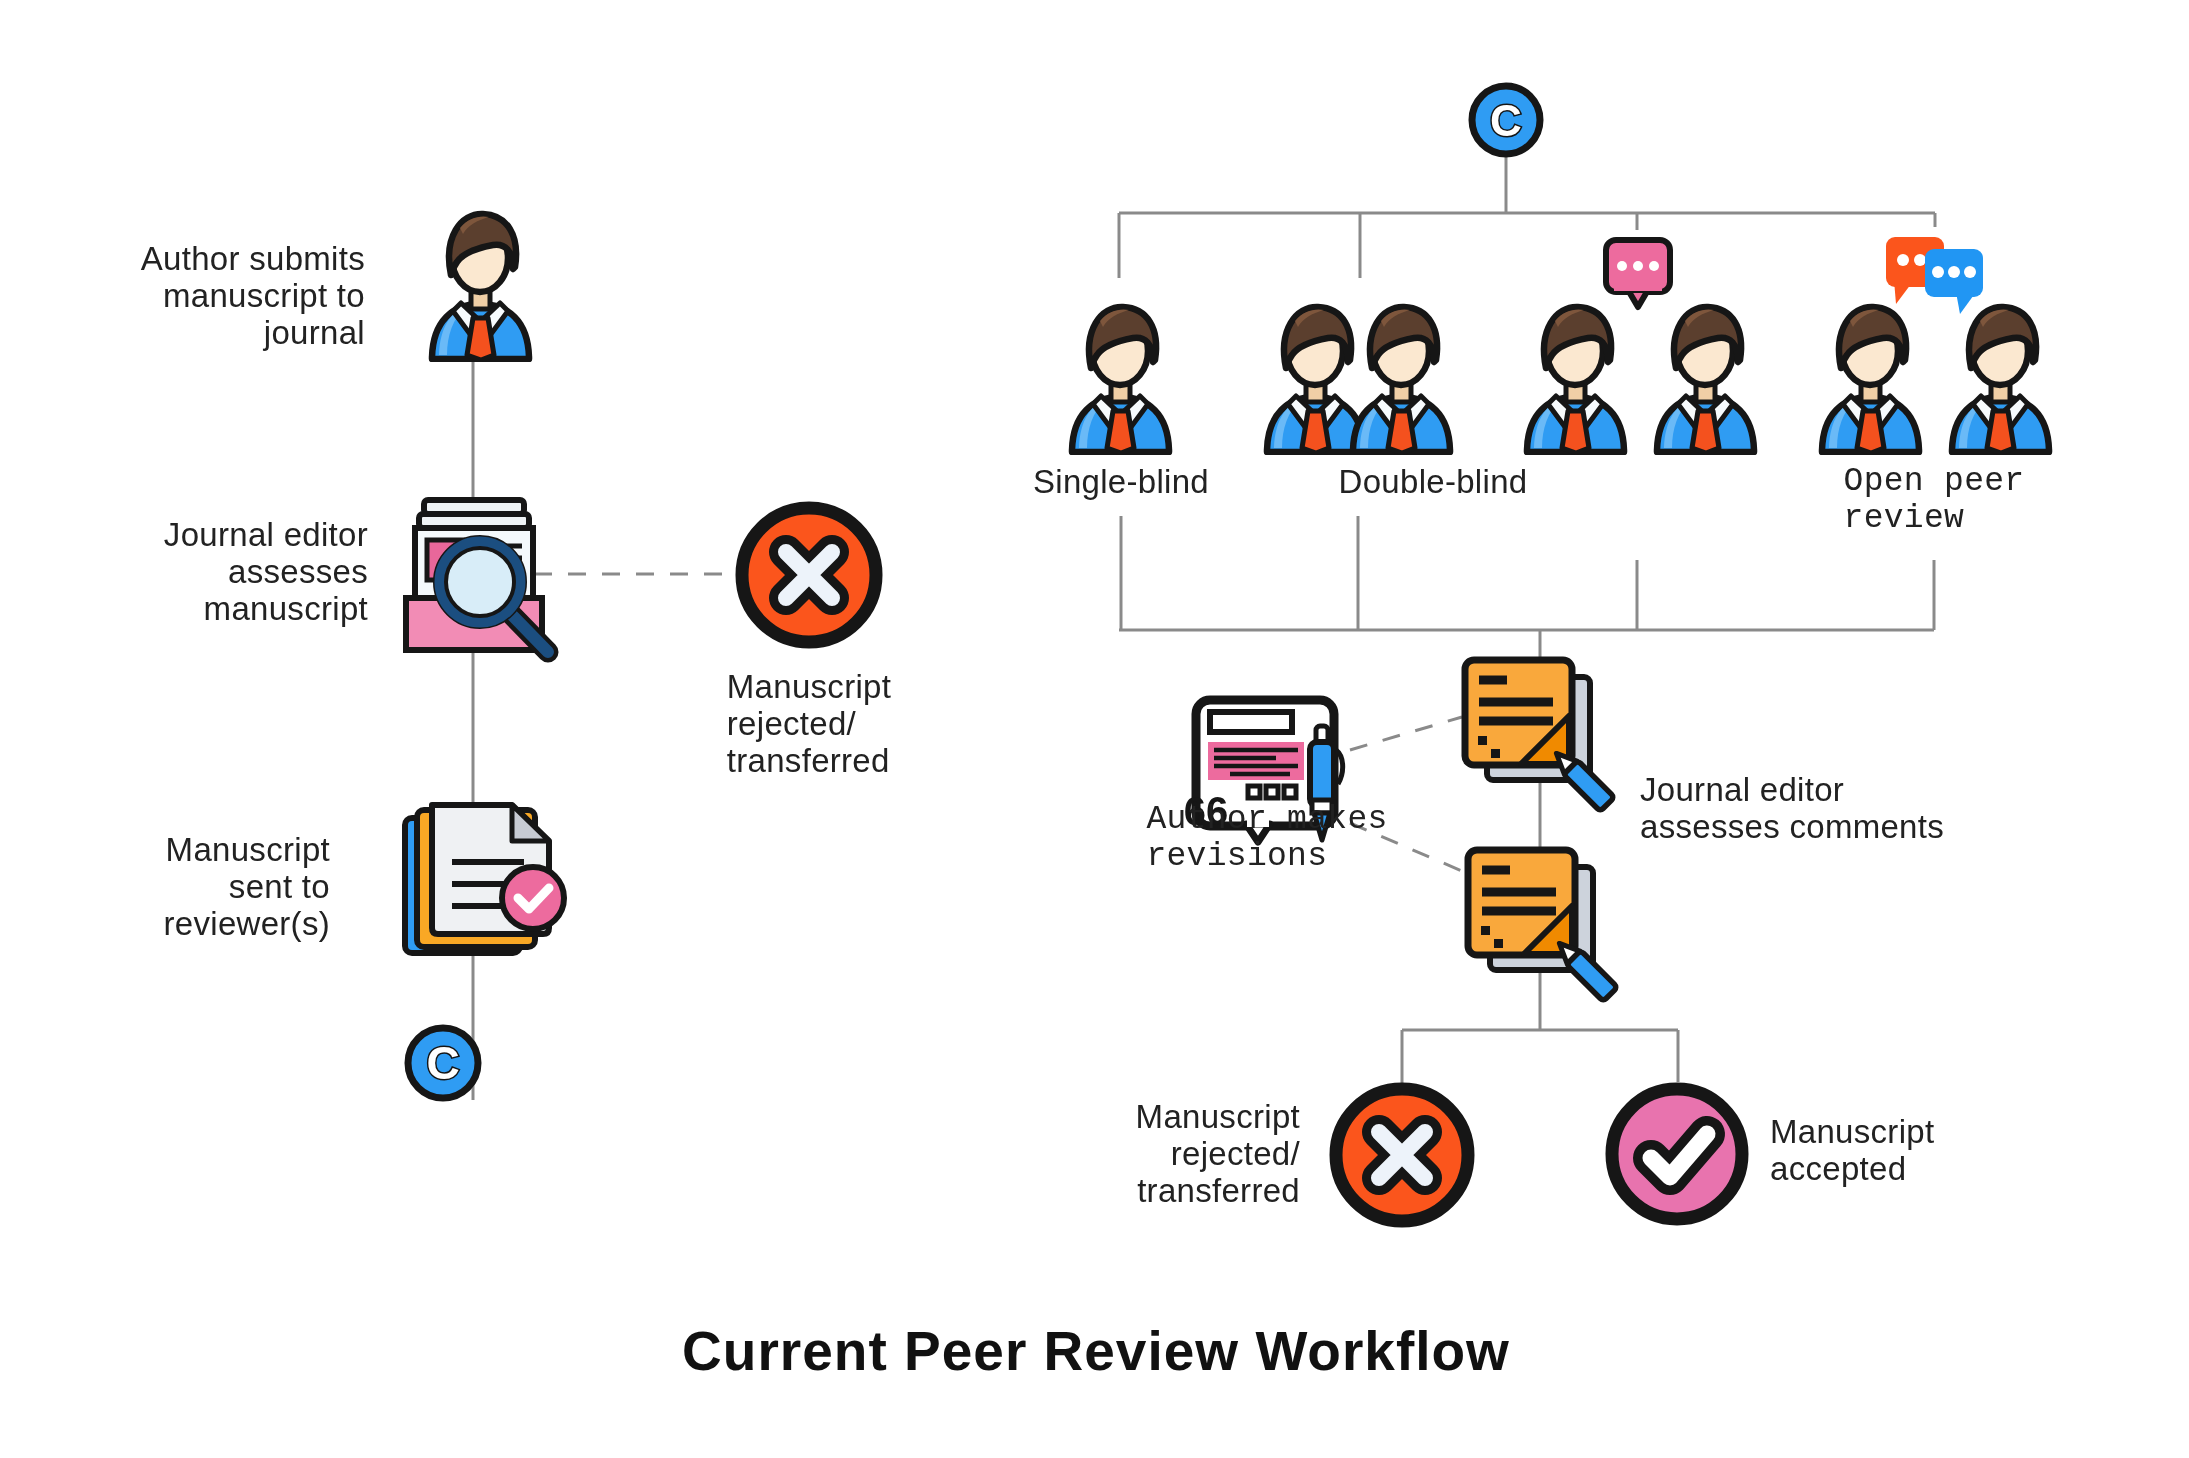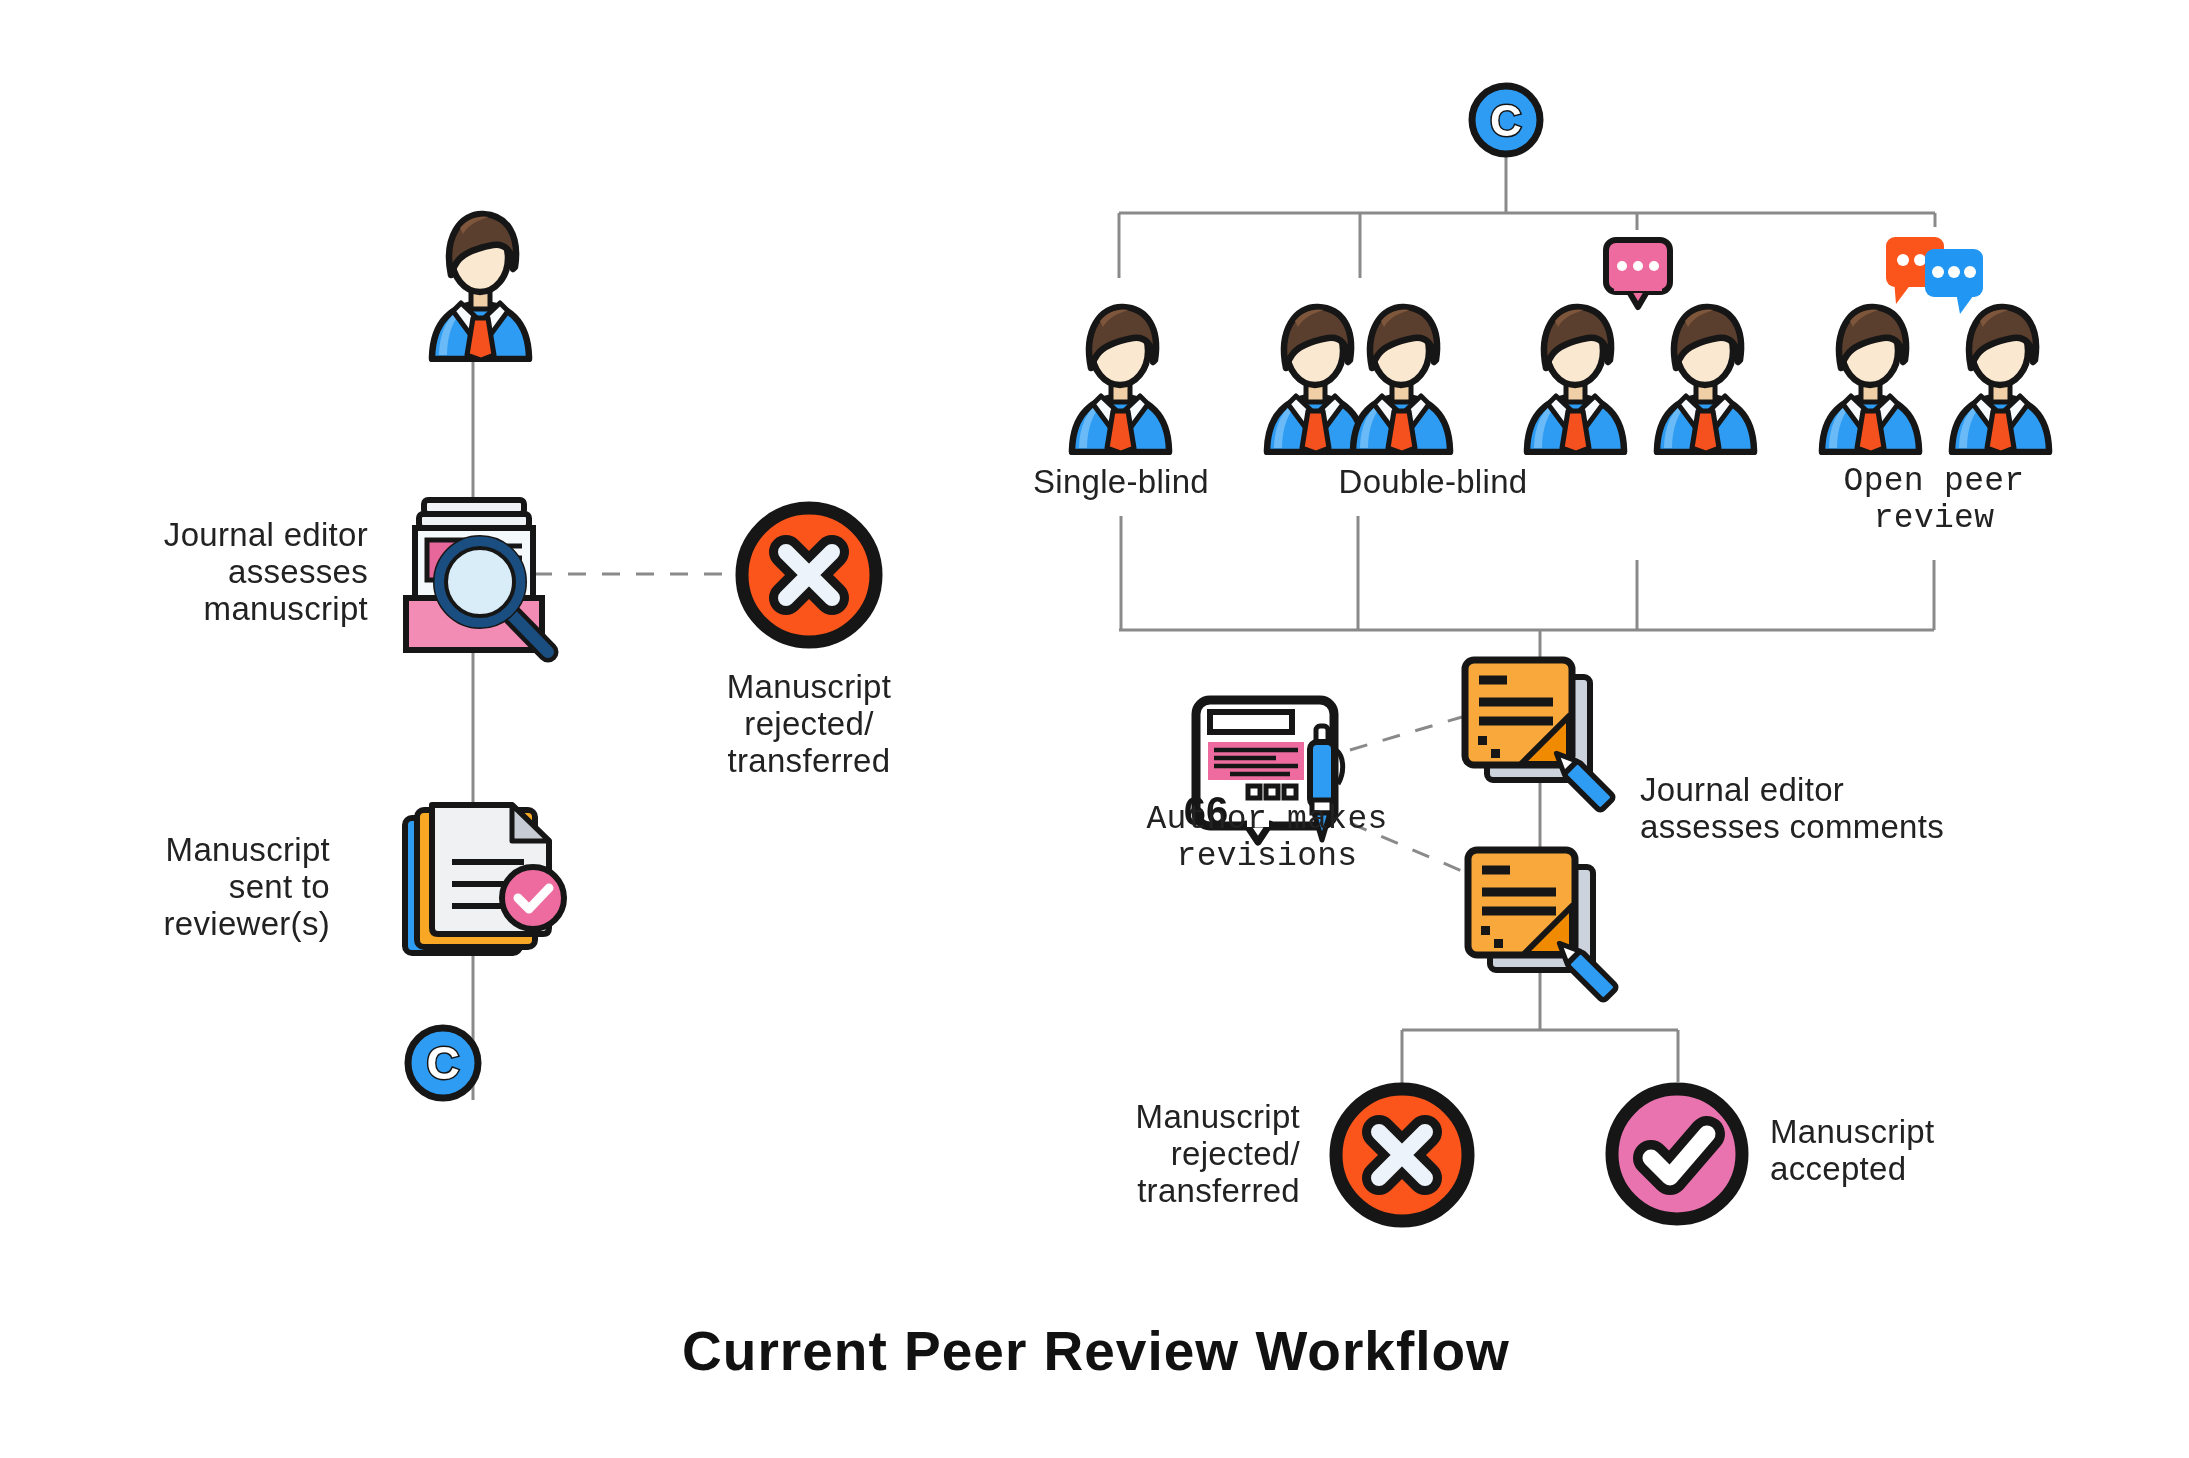--- a/index.html
+++ b/index.html
@@ -6,21 +6,21 @@
     --blue:#2F9CF3; --orange:#FB551C; --pink:#ED6B9E; --amber:#F9A83C;
     --ink:#161616; --line:#8A8A8A; --text:#222222; --bg:#FFFFFF;
   }
   html,body{margin:0;padding:0;background:var(--bg);}
   #stage{position:relative;width:2189px;height:1458px;background:var(--bg);
          font-family:"Liberation Sans",sans-serif;overflow:hidden;}
   #art{position:absolute;left:0;top:0;}
   .lbl{position:absolute;font-size:33px;line-height:37px;color:var(--text);
        white-space:pre-line;letter-spacing:.3px;}
   .r{text-align:right;}
-  .c{text-align:center;transform:translateX(-50%);}
+  .c{text-align:left;transform:translateX(-50%);}
   #title{position:absolute;left:1096px;top:1321px;transform:translateX(-50%);
          font-size:55px;line-height:60px;font-weight:bold;color:#111;
          letter-spacing:1px;white-space:nowrap;}
 </style>
 </head>
 <body>
 
 <div id="stage">
 
 <svg id="art" width="2189" height="1458" viewBox="0 0 2189 1458">
@@ -213,20 +213,23 @@
     <path d="M1379,1132 L1425,1178 M1425,1132 L1379,1178" stroke="#EDF3FA" stroke-width="16" stroke-linecap="round"></path>
   </g>
 
   <g>
     <circle cx="1677" cy="1154" r="65" fill="#E873AE" stroke="#161616" stroke-width="13"></circle>
     <path d="M1651,1158 L1670,1177 L1707,1134" fill="none" stroke="#161616" stroke-width="36" stroke-linecap="round" stroke-linejoin="round"></path>
     <path d="M1651,1158 L1670,1177 L1707,1134" fill="none" stroke="#FFFFFF" stroke-width="17" stroke-linecap="round" stroke-linejoin="round"></path>
   </g>
 </svg>
 
+  <div class="lbl r" style="right:1824px;top:240px;">Author submits
+manuscript to
+journal</div>
 
   <div class="lbl r" style="right:1821px;top:516px;">Journal editor
 assesses
 manuscript</div>
 
   <div class="lbl r" style="right:1859px;top:831px;">Manuscript
 sent to
 reviewer(s)</div>
 
   <div class="lbl c" style="left:809px;top:668px;">Manuscript

